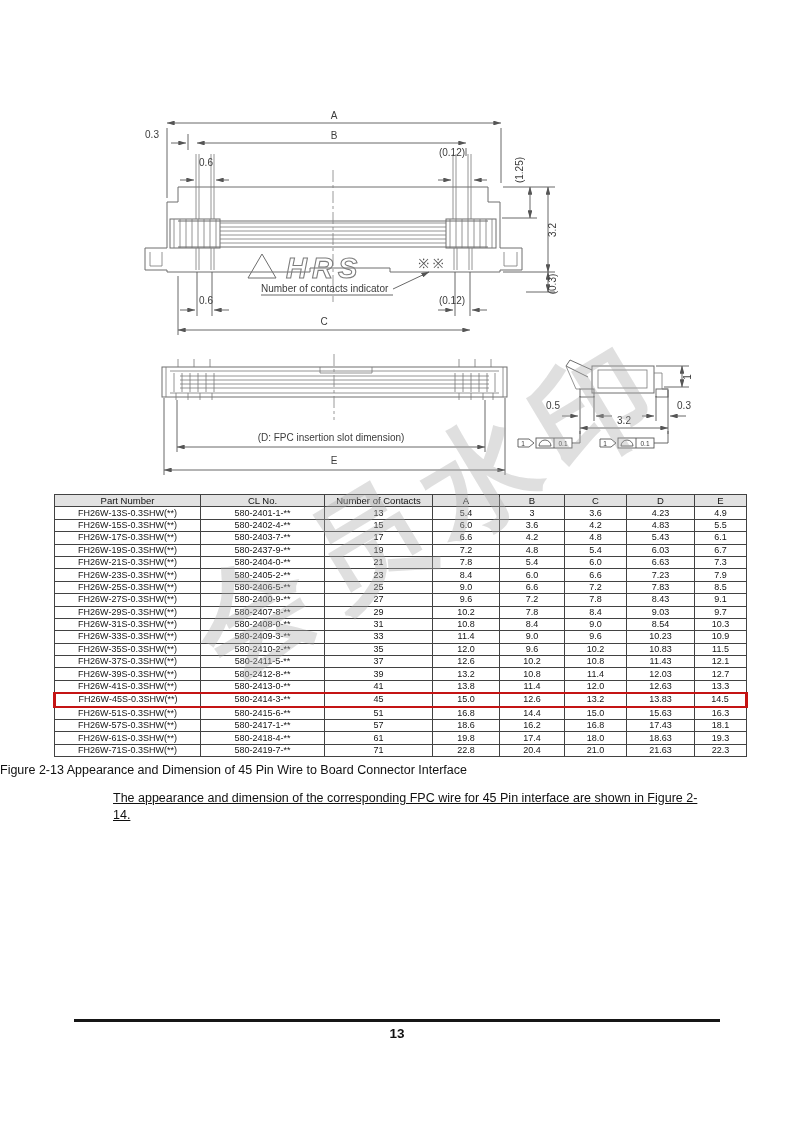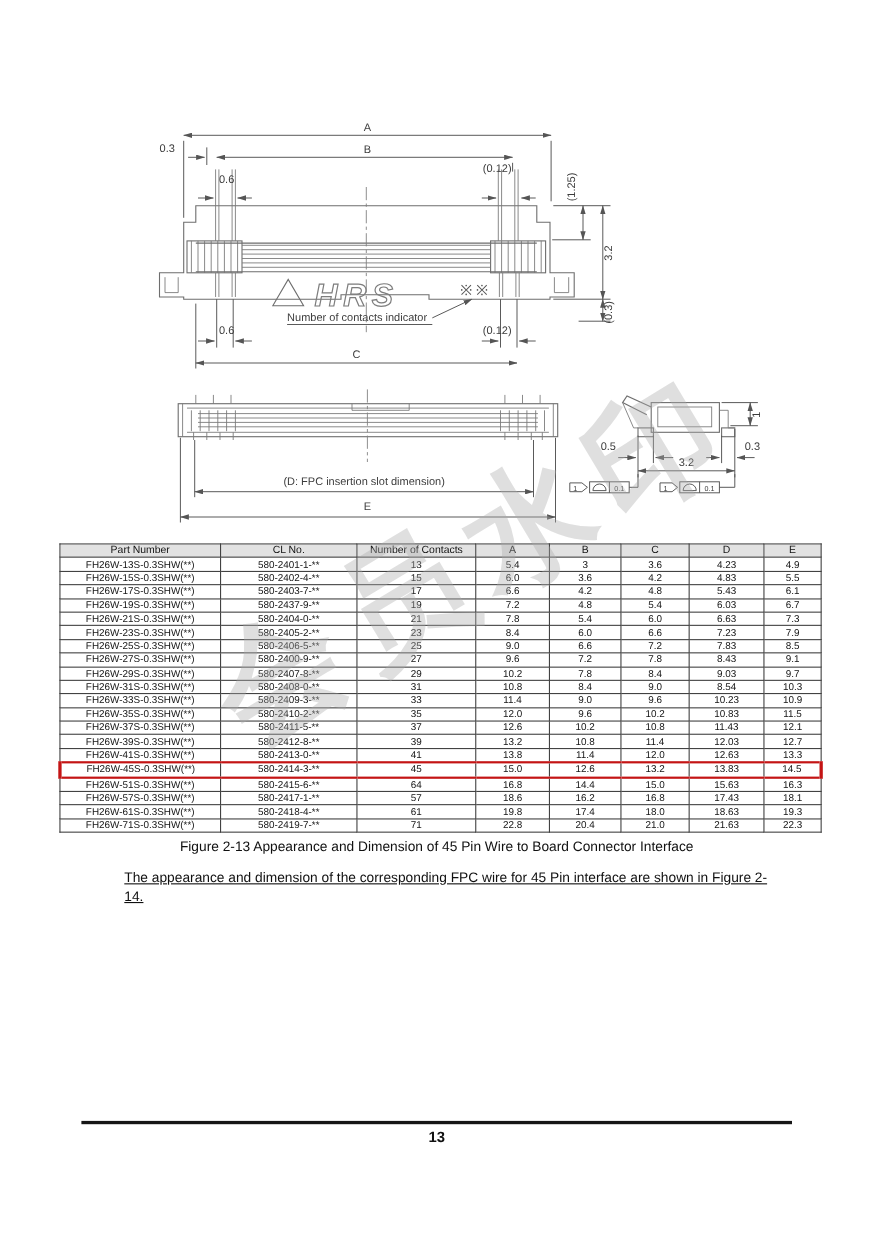--- a/index.html
+++ b/index.html
@@ -25,21 +25,21 @@
   table.dims{position:absolute;left:53px;top:494px;width:692px;border-collapse:collapse;
              table-layout:fixed;z-index:1;}
   table.dims th,table.dims td{border:1px solid #424242;font-size:9px;height:11.4px;
              line-height:11px;text-align:center;padding:0;font-weight:normal;color:#141414;
              white-space:nowrap;overflow:hidden;}
   table.dims th{background:var(--hdr,#e2e2e2);font-size:9.5px;}
   tr.hl td{border-top:2.5px solid var(--hl,#c41414);border-bottom:2.5px solid var(--hl,#c41414);}
   tr.hl td:first-child{border-left:3px solid var(--hl,#c41414);margin-left:36px;}
   tr.hl td:last-child{border-right:3px solid var(--hl,#c41414);}
   
-  .caption{position:absolute;left:0;top:763px;width:794px;text-align:center;font-size:12.5px;
+  .caption{position:absolute;left:0;top:763px;width:794px;font-size:12.5px;
            color:#101010;z-index:2;}
   .para{position:absolute;left:113px;top:790px;width:592px;font-size:12.5px;line-height:1.35;
         color:#101010;z-index:2;text-decoration:underline;}
   .rule{position:absolute;left:74px;top:1019px;width:646px;height:3px;background:#161616;}
   .pagenum{position:absolute;left:0;top:1026px;width:794px;text-align:center;font-size:13.5px;
            font-weight:bold;color:#111;}
 </style>
 </head>
 <body>
 
@@ -385,21 +385,21 @@
           <td>45</td>
           <td>15.0</td>
           <td>12.6</td>
           <td>13.2</td>
           <td>13.83</td>
           <td>14.5</td>
         </tr>
         <tr>
           <td>FH26W-51S-0.3SHW(**)</td>
           <td>580-2415-6-**</td>
-          <td>64</td>
+          <td>51</td>
           <td>16.8</td>
           <td>14.4</td>
           <td>15.0</td>
           <td>15.63</td>
           <td>16.3</td>
         </tr>
         <tr>
           <td>FH26W-57S-0.3SHW(**)</td>
           <td>580-2417-1-**</td>
           <td>57</td>

